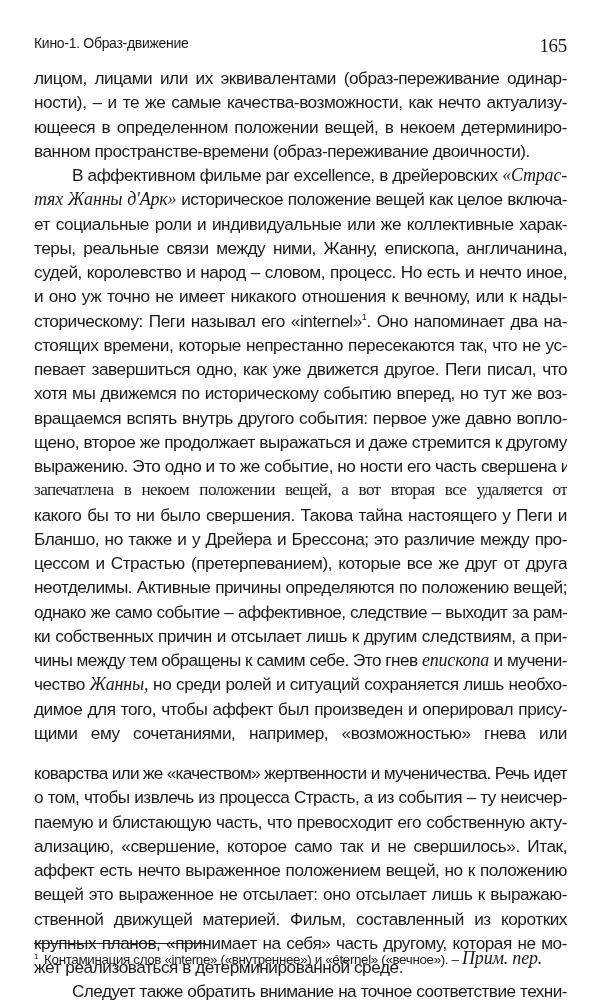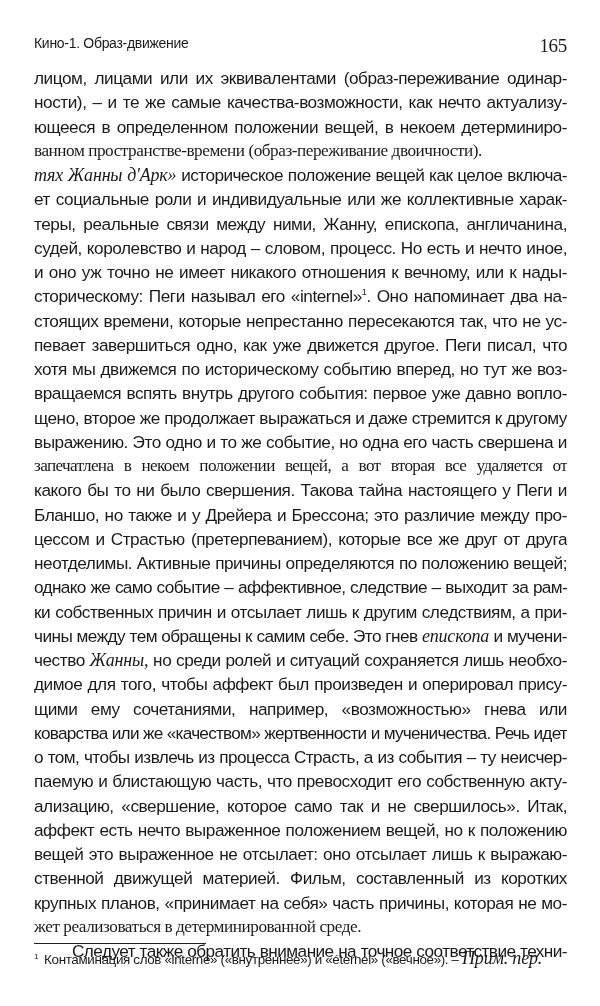--- a/index.html
+++ b/index.html
@@ -53,21 +53,20 @@
     .line {
       display: block;
       height: 24.25px;
       white-space: nowrap;
       text-align: justify;
       text-align-last: justify;
       overflow: hidden;
     }
     .line.last {
       text-align-last: left;
-      font-family: Liberation Serif, serif;
     }
     .line.indent {
       padding-left: 38px;
     }
     .it {
       font-family: "Liberation Serif", "DejaVu Serif", serif;
       font-style: italic;
       font-size: 18px;
       letter-spacing: -0.2px;
     }
@@ -111,51 +110,52 @@
   <div class="running-head">
     <span class="title">Кино-1. Образ-движение</span>
     <span class="folio">165</span>
   </div>
 
   <div class="body-text" id="body-text">
       <span class="line"><span>лицом, лицами или их эквивалентами (образ-переживание одинар-</span></span>
       <span class="line"><span>ности), – и те же самые качества-возможности, как нечто актуализу-</span></span>
       <span class="line"><span>ющееся в определенном положении вещей, в некоем детерминиро-</span></span>
       <span class="line last"><span>ванном пространстве-времени (образ-переживание двоичности).</span></span>
+      <span class="line indent"><span>В аффективном фильме par excellence, в дрейеровских </span><span class="it">«Страс-</span></span>
       <span class="line" style="letter-spacing: -0.55px;"><span class="it">тях Жанны д'Арк»</span><span> историческое положение вещей как целое включа-</span></span>
       <span class="line"><span>ет социальные роли и индивидуальные или же коллективные харак-</span></span>
       <span class="line"><span>теры, реальные связи между ними, Жанну, епископа, англичанина,</span></span>
       <span class="line"><span>судей, королевство и народ – словом, процесс. Но есть и нечто иное,</span></span>
       <span class="line"><span>и оно уж точно не имеет никакого отношения к вечному, или к нады-</span></span>
       <span class="line"><span>сторическому: Пеги называл его «internel»</span><sup class="fnref">1</sup><span>. Оно напоминает два на-</span></span>
       <span class="line"><span>стоящих времени, которые непрестанно пересекаются так, что не ус-</span></span>
       <span class="line"><span>певает завершиться одно, как уже движется другое. Пеги писал, что</span></span>
       <span class="line"><span>хотя мы движемся по историческому событию вперед, но тут же воз-</span></span>
       <span class="line"><span>вращаемся вспять внутрь другого события: первое уже давно вопло-</span></span>
       <span class="line"><span>щено, второе же продолжает выражаться и даже стремится к другому</span></span>
-      <span class="line"><span>выражению. Это одно и то же событие, но одна его часть свершена и</span></span>
+      <span class="line"><span>выражению. Это одно и то же событие, но ности его часть свершена и</span></span>
       <span class="line" style="letter-spacing: -0.65px; font-family: Liberation Serif, serif;"><span>запечатлена в некоем положении вещей, а вот вторая все удаляется от</span></span>
       <span class="line"><span>какого бы то ни было свершения. Такова тайна настоящего у Пеги и</span></span>
       <span class="line"><span>Бланшо, но также и у Дрейера и Брессона; это различие между про-</span></span>
       <span class="line"><span>цессом и Страстью (претерпеванием), которые все же друг от друга</span></span>
       <span class="line"><span>неотделимы. Активные причины определяются по положению вещей;</span></span>
       <span class="line" style="letter-spacing: -0.65px;"><span>однако же само событие – аффективное, следствие – выходит за рам-</span></span>
       <span class="line"><span>ки собственных причин и отсылает лишь к другим следствиям, а при-</span></span>
       <span class="line" style="letter-spacing: -0.55px;"><span>чины между тем обращены к самим себе. Это гнев </span><span class="it">епископа</span><span> и мучени-</span></span>
       <span class="line"><span>чество </span><span class="it">Жанны,</span><span> но среди ролей и ситуаций сохраняется лишь необхо-</span></span>
       <span class="line"><span>димое для того, чтобы аффект был произведен и оперировал прису-</span></span>
       <span class="line"><span>щими ему сочетаниями, например, «возможностью» гнева или</span></span>
-      <span class="line" style="letter-spacing: -0.75px;"><span>коварства или же «качеством» жертвенности и мученичества. Речь идет</span></span>
+      <span class="line" style="letter-spacing: -0.75px; margin-top: 16px;"><span>коварства или же «качеством» жертвенности и мученичества. Речь идет</span></span>
       <span class="line" style="letter-spacing: -0.55px;"><span>о том, чтобы извлечь из процесса Страсть, а из события – ту неисчер-</span></span>
       <span class="line"><span>паемую и блистающую часть, что превосходит его собственную акту-</span></span>
       <span class="line"><span>ализацию, «свершение, которое само так и не свершилось». Итак,</span></span>
       <span class="line"><span>аффект есть нечто выраженное положением вещей, но к положению</span></span>
       <span class="line"><span>вещей это выраженное не отсылает: оно отсылает лишь к выражаю-</span></span>
       <span class="line"><span>ственной движущей материей. Фильм, составленный из коротких</span></span>
-      <span class="line"><span>крупных планов, «принимает на себя» часть причины, которая не мо-</span></span>
+      <span class="line"><span>крупных планов, «принимает на себя» часть другому, которая не мо-</span></span>
       <span class="line last"><span>жет реализоваться в детерминированной среде.</span></span>
       <span class="line indent" style="letter-spacing: -0.55px;"><span>Следует также обратить внимание на точное соответствие техни-</span></span>
     </div>
 
   <div class="footnote-rule"></div>
 
   <div class="footnote">
     <span class="fnmark">1</span><span>Контаминация слов «interne» («внутреннее») и «éternel» («вечное»). – </span><span class="it">Прим. пер.</span>
   </div>
 

